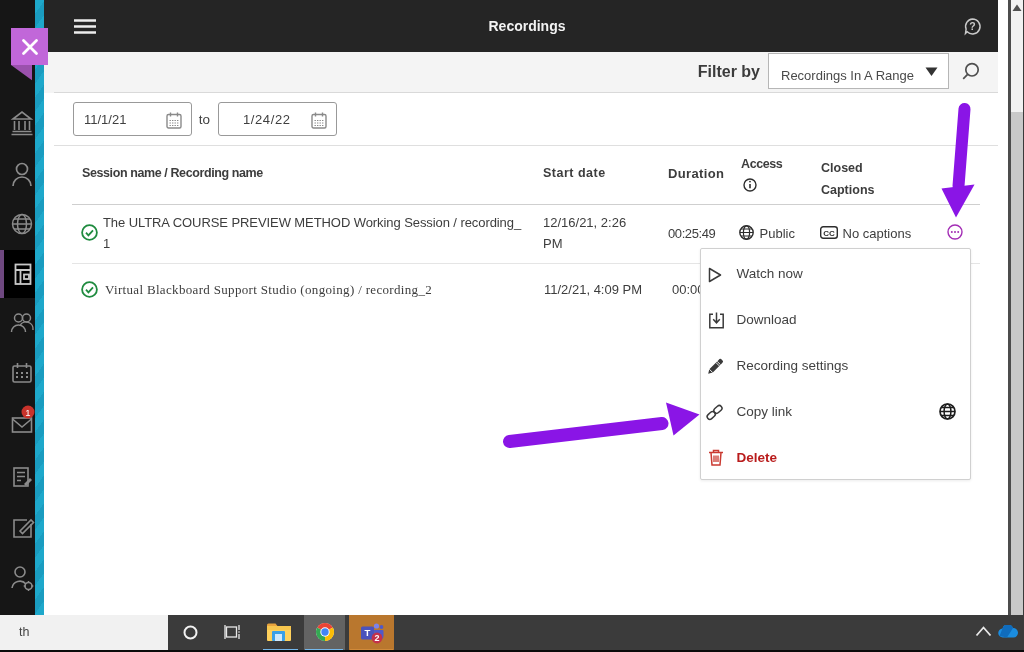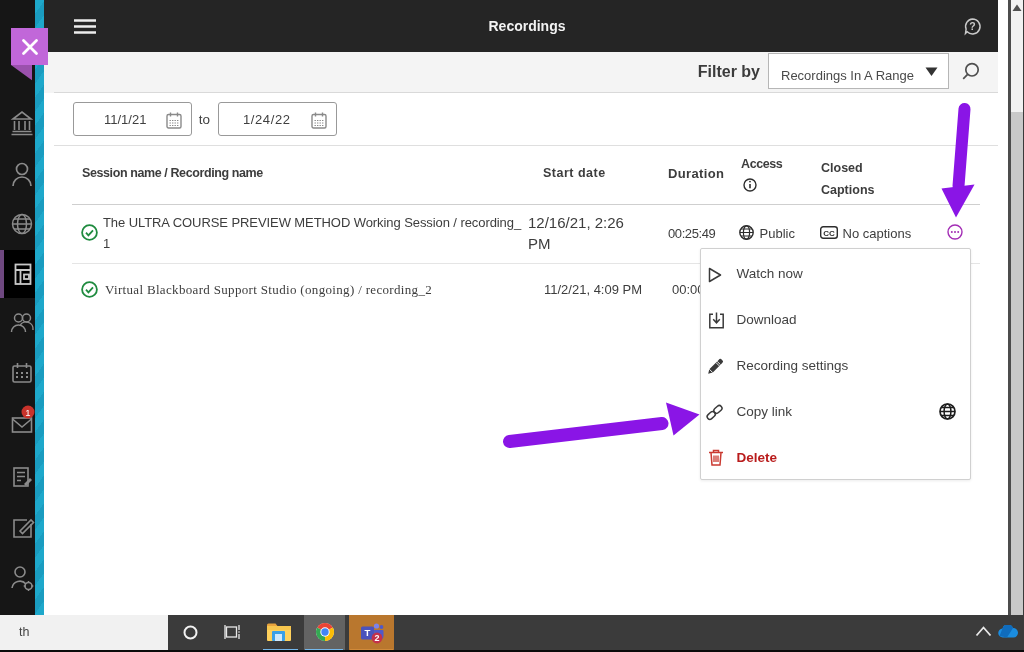--- a/index.html
+++ b/index.html
@@ -102,21 +102,21 @@
 <div class="abs" style="left:781px;top:52.5px;height:45px;display:flex;align-items:center;font-size:13px;color:#4a4a4a;">Recordings In A Range</div>
 <svg class="abs" style="left:925px;top:67px;" width="13" height="10" viewBox="0 0 13 10">
   <path d="M0.5 0.5 h12 L6.5 9 Z" fill="#333"></path>
 </svg>
 <svg class="abs" style="left:962px;top:61px;" width="20" height="21" viewBox="0 0 20 21" fill="none">
   <circle cx="10" cy="8.8" r="6.2" stroke="#4f4f4f" stroke-width="1.7"></circle>
   <path d="M5.6 13.4 L1.2 17.8" stroke="#4f4f4f" stroke-width="1.7"></path>
 </svg>
 
 <div class="abs" style="left:73px;top:102px;width:119px;height:34px;background:#fff;border:1px solid #999;border-radius:3px;"></div>
-<div class="abs" style="left:84px;top:102px;height:34px;display:flex;align-items:center;font-size:13px;color:#3f3f3f;margin-left:20px;">11/1/21</div>
+<div class="abs" style="left:84px;top:102px;height:34px;display:flex;align-items:center;font-size:13px;color:#3f3f3f;">11/1/21</div>
 <svg class="abs" style="left:166px;top:112px;" width="16" height="17" viewBox="0 0 16 17" fill="none">
   <rect x="1" y="2.5" width="14" height="13.5" rx="1.5" stroke="#8a8a8a" stroke-width="1.4"></rect>
   <path d="M4.5 0.5 v4 M11.5 0.5 v4" stroke="#8a8a8a" stroke-width="1.4"></path>
   <path d="M3.5 8.5 h9 M3.5 11 h9 M3.5 13.5 h9" stroke="#8a8a8a" stroke-width="1" stroke-dasharray="1.4 1.1"></path>
 </svg>
 <div class="abs" style="left:196px;top:102px;width:17px;height:34px;display:flex;align-items:center;justify-content:center;font-size:13.5px;color:#3f3f3f;">to</div>
 <div class="abs" style="left:218px;top:102px;width:119px;height:34px;background:#fff;border:1px solid #999;border-radius:3px;"></div>
 <div class="abs" style="left:243px;top:102px;height:34px;display:flex;align-items:center;font-size:13px;letter-spacing:0.6px;color:#3f3f3f;">1/24/22</div>
 <svg class="abs" style="left:311px;top:112px;" width="16" height="17" viewBox="0 0 16 17" fill="none">
   <rect x="1" y="2.5" width="14" height="13.5" rx="1.5" stroke="#8a8a8a" stroke-width="1.4"></rect>
@@ -136,21 +136,21 @@
   <circle cx="7" cy="3.6" r="0.9" fill="#2d2d2d"></circle>
 </svg>
 <div class="abs" style="left:821px;top:157px;font-size:12.5px;font-weight:700;color:#3d3d3d;line-height:22px;">Closed<br>Captions</div>
 <div class="abs" style="left:72px;top:203.5px;width:908px;height:1px;background:#cfcfcf;"></div>
 
 <svg class="abs" style="left:81px;top:224px;" width="17" height="17" viewBox="0 0 17 17" fill="none">
   <circle cx="8.5" cy="8.5" r="7.4" stroke="#1f8b3f" stroke-width="1.8"></circle>
   <path d="M5 8.7 l2.4 2.6 l4.6 -5" stroke="#1f8b3f" stroke-width="1.8"></path>
 </svg>
 <div class="abs" style="left:103px;top:211.8px;white-space:nowrap;font-size:13px;letter-spacing:-0.08px;color:#3d3d3d;line-height:21px;">The ULTRA COURSE PREVIEW METHOD Working Session / recording_<br>1</div>
-<div class="abs" style="left:528px;top:211.8px;white-space:nowrap;font-size:15px;color:#3d3d3d;line-height:21px;">12/16/21, 2:26<br>PM</div>
+<div class="abs" style="left:543px;top:211.8px;white-space:nowrap;font-size:13px;color:#3d3d3d;line-height:21px;">12/16/21, 2:26<br>PM</div>
 <div class="abs" style="left:668px;top:225.5px;font-size:13px;letter-spacing:-0.4px;color:#3d3d3d;">00:25:49</div>
 <svg class="abs" style="left:739px;top:225px;" width="15" height="15" viewBox="0 0 15 15" fill="none">
   <circle cx="7.5" cy="7.5" r="6.7" stroke="#2d2d2d" stroke-width="1.4"></circle>
   <ellipse cx="7.5" cy="7.5" rx="3.1" ry="6.7" stroke="#2d2d2d" stroke-width="1.2"></ellipse>
   <path d="M1 7.5 h13 M2 4 h11 M2 11 h11" stroke="#2d2d2d" stroke-width="1.2"></path>
 </svg>
 <div class="abs" style="left:759.5px;top:225.5px;font-size:13px;color:#3d3d3d;">Public</div>
 <svg class="abs" style="left:820px;top:226px;" width="18" height="13" viewBox="0 0 18 13" fill="none">
   <rect x="0.7" y="0.7" width="16.6" height="11.6" rx="2.5" stroke="#2d2d2d" stroke-width="1.4"></rect>
   <text x="9" y="9.6" font-size="8" font-weight="700" fill="#2d2d2d" text-anchor="middle" font-family="Liberation Sans">CC</text>

